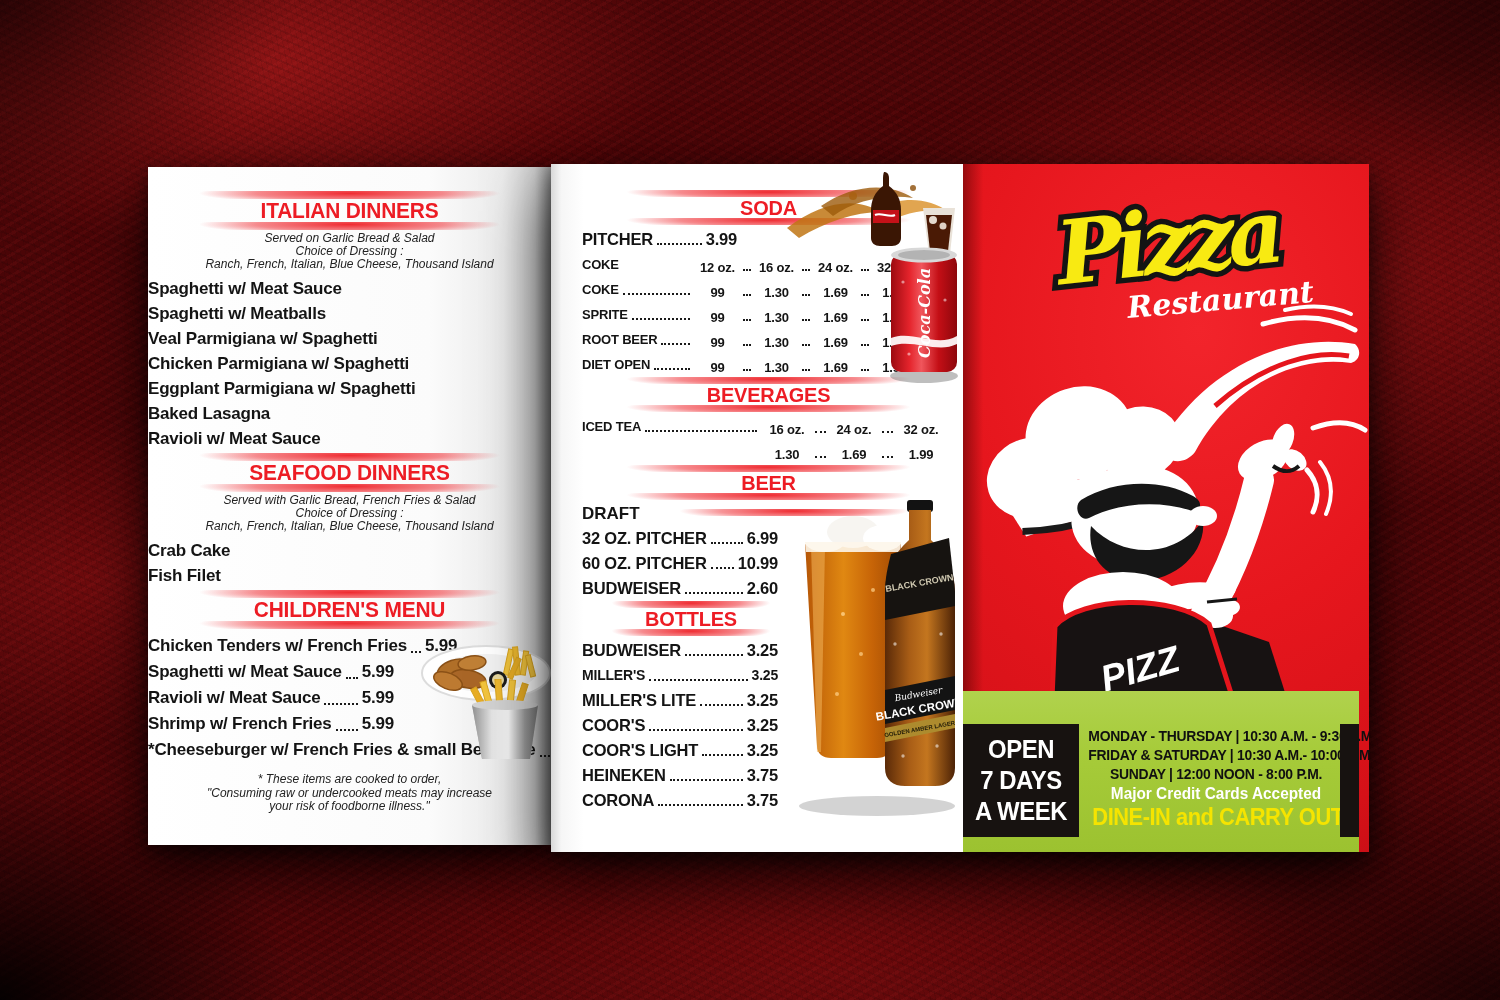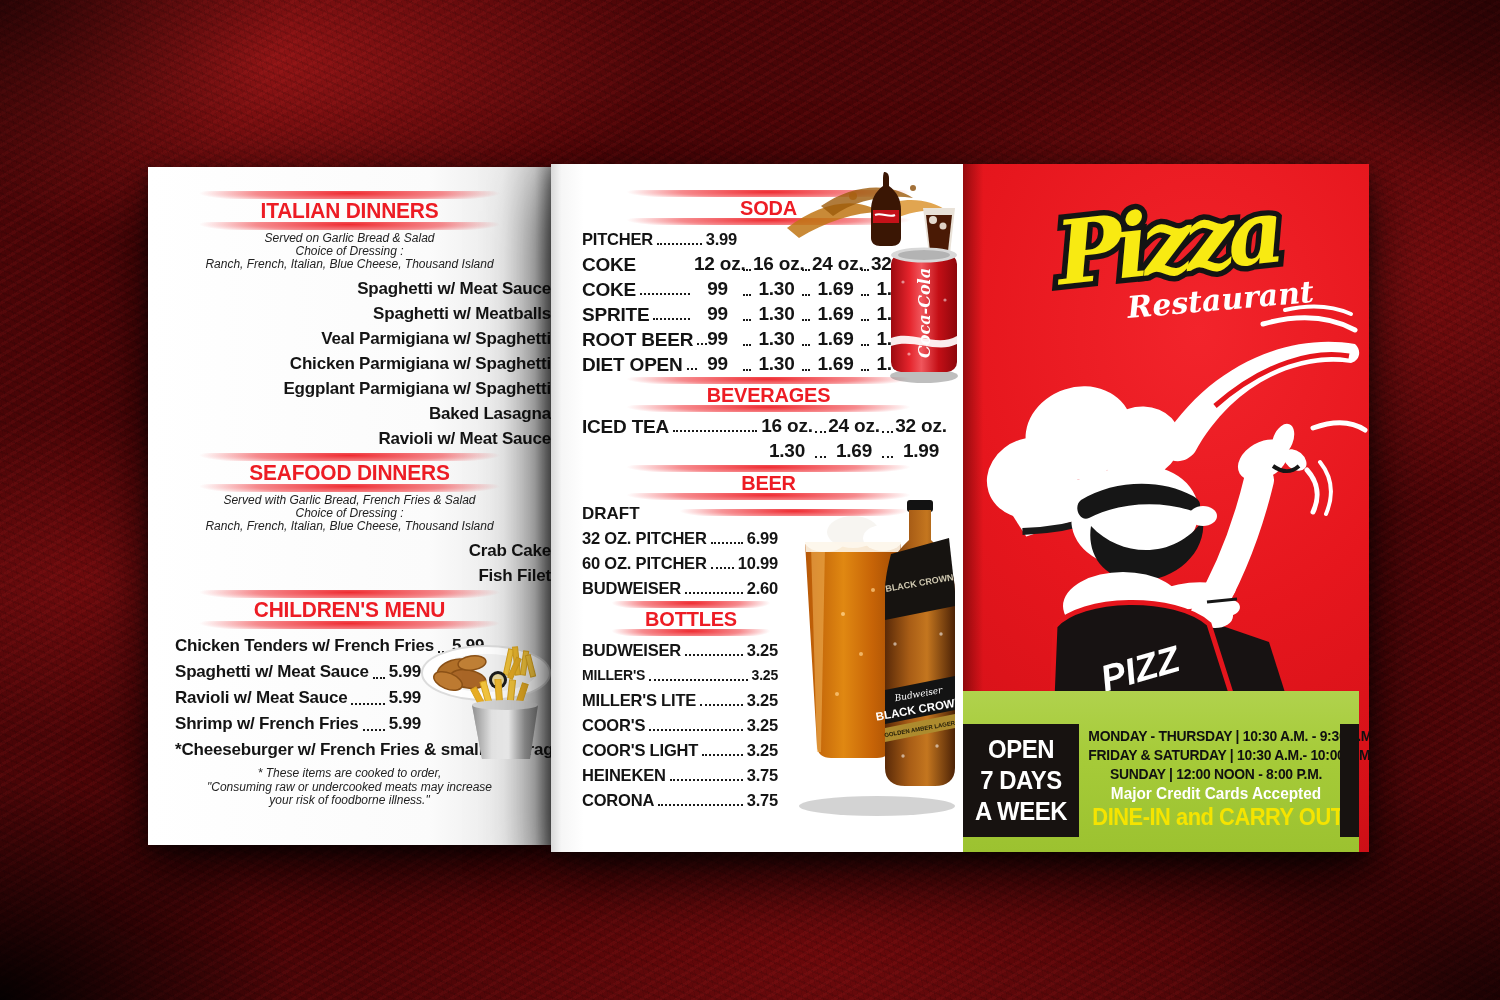--- a/index.html
+++ b/index.html
@@ -40,38 +40,38 @@
     background:linear-gradient(to right, rgba(70,0,0,.5), rgba(70,0,0,0) 5%);}
   
   .content{position:absolute;inset:0;border-radius:7px;}
   .streak{height:8px;margin:0 6px;
     background:radial-gradient(52% 170% at 50% 30%, #ef2b31 0%, rgba(239,43,49,.55) 46%, rgba(239,43,49,0) 74%);}
   .sec-header{margin:0;}
   .sec-title{color:#ed1c24;font-weight:bold;font-size:22px;line-height:23px;text-align:center;
     transform:scaleX(.95);letter-spacing:-.2px;white-space:nowrap;}
   .mt2{margin-top:2px}.mt3{margin-top:3px}.mt4{margin-top:4px}
   .subtext{margin-top:2px;text-align:center;font-style:italic;font-size:12px;line-height:13px;color:#222;}
-  .footnote{margin-top:5px;text-align:center;font-style:italic;font-size:12px;line-height:13.5px;color:#222;}
+  .footnote{margin-top:11px;text-align:center;font-style:italic;font-size:12px;line-height:13.5px;color:#222;}
   
   .lcol{padding:24px 0 0 0;}
-  .items{margin-top:5px;padding-left:27px;text-align:right;}
+  .items{margin-top:5px;}
   .plain-item{height:25px;line-height:25px;font-weight:bold;font-size:17px;color:#141414;letter-spacing:-.2px;}
   .child-items{margin-top:3px;}
   .child-items .prow{height:26px;}
   .prow{display:flex;align-items:flex-end;font-weight:bold;font-size:17px;color:#141414;width:246px;letter-spacing:-.2px;}
   .prow .lbl{white-space:nowrap;line-height:25px;}
   .prow .prc{white-space:nowrap;line-height:25px;}
   .leader{flex:1;border-bottom:2.4px dotted #1a1a1a;margin:0 4px 5px 4px;min-width:10px;}
   .prow.wide{width:313px;}
   
   .mcol{padding:26px 8px 0 31px;}
   .mid .streak{height:7px;margin:0 2px;}
   .mid .sec-title{font-size:21px;line-height:21px;}
   .mrow{display:flex;align-items:flex-end;height:21px;margin-top:4px;
-    font-weight:bold;font-size:19px;color:#141414;letter-spacing:-.2px;}
+    font-weight:bold;font-size:13px;color:#141414;letter-spacing:-.2px;}
   .mrow .lbl,.mrow .prc{white-space:nowrap;line-height:21px;}
   .w155{width:155px;}.w196{width:196px;}
   .gname{width:112px;display:flex;align-items:flex-end;}
   .gcol{width:47px;text-align:center;white-space:nowrap;}
   .gsep{width:8px;border-bottom:2.4px dotted #1a1a1a;margin:0 2px 4px 2px;}
   .bevlead{width:179px;display:flex;align-items:flex-end;}
   .bcol{width:52px;text-align:center;white-space:nowrap;}
   .bsep{width:11px;border-bottom:2.4px dotted #1a1a1a;margin:0 2px 4px 2px;}
   .draft-wrap{display:flex;align-items:center;height:21px;margin-top:3px;gap:8px;}
   .draft-title{font-weight:bold;font-size:17px;color:#141414;line-height:21px;}

